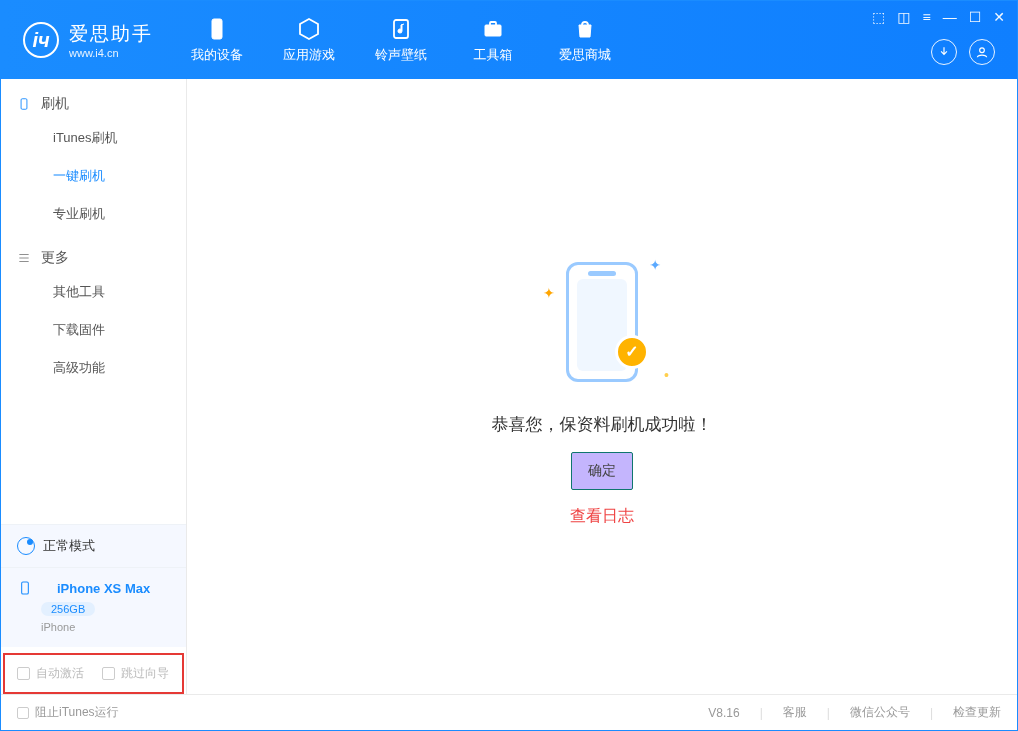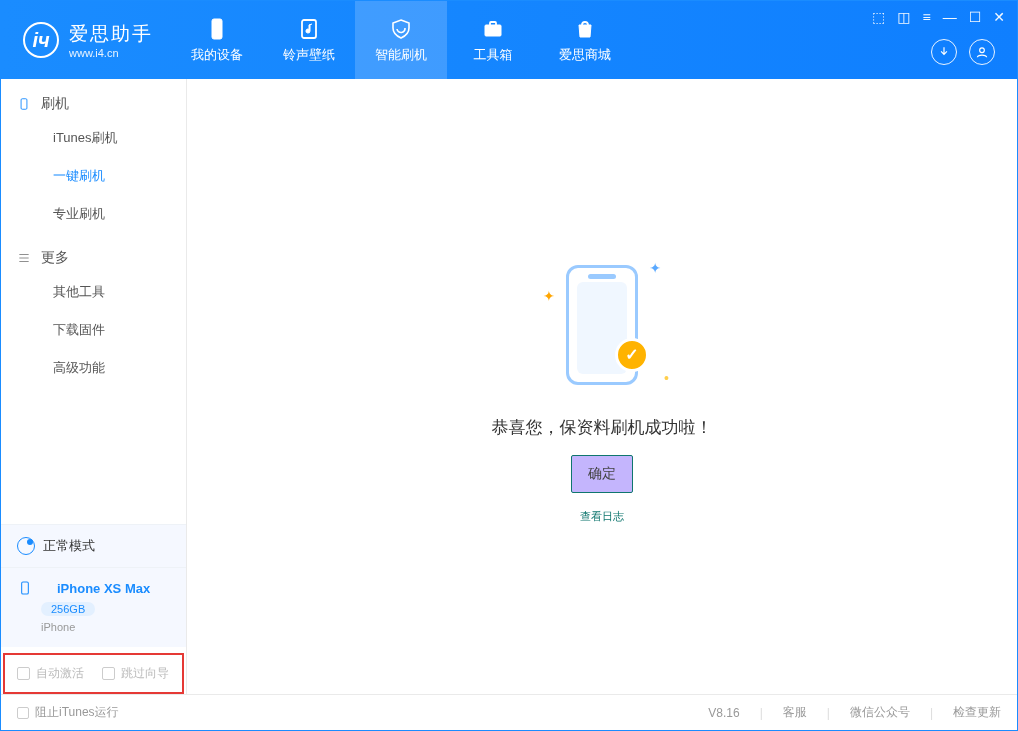--- a/index.html
+++ b/index.html
@@ -43,21 +43,21 @@
 .phone-body { width: 72px; height: 120px; border: 3px solid #9acaff; border-radius: 12px; background: #fff; position: relative; }
 .phone-body::before { content: ""; position: absolute; top: 6px; left: 50%; transform: translateX(-50%); width: 28px; height: 5px; background: #9acaff; border-radius: 3px; }
 .phone-body::after { content: ""; position: absolute; inset: 14px 8px 8px 8px; background: #f0f7ff; border-radius: 6px; }
 .phone-check { position: absolute; right: 18px; bottom: 28px; width: 34px; height: 34px; background: #ffb300; border: 3px solid #fff; border-radius: 50%; display: flex; align-items: center; justify-content: center; color: #fff; font-weight: bold; }
 .spark { position: absolute; font-size: 14px; color: #ffa500; }
 .spark.s1 { left: 6px; top: 38px; color: #ffa500; }
 .spark.s2 { right: 6px; top: 10px; color: #5aa9ff; }
 .spark.s3 { right: -2px; bottom: 14px; color: #ffcf4d; }
 .msg { font-size: 17px; color: #333; }
 .confirm-btn { border: 1px solid #0f766e; background: #c4b5fd; padding: 9px 16px; font-size: 14px; color: #444; cursor: pointer; border-radius: 2px; }
-.view-log { font-size: 11px; color: #0f766e; cursor: pointer; }
+.view-log { font-size: 16px; color: #ef4444; cursor: pointer; }
 .footer { height: 36px; border-top: 1px solid #eaeaea; display: flex; align-items: center; padding: 0 16px; gap: 20px; font-size: 12px; color: #999; }
 .footer .left { display: flex; align-items: center; gap: 6px; flex: 1; }
 .footer .divider { color: #ddd; }
 .footer a { color: #999; cursor: pointer; }
 .footer .box { width: 12px; height: 12px; border: 1px solid #ccc; border-radius: 2px; }
 </style>
 </head>
 <body>
 
 <div class="window">
@@ -75,34 +75,33 @@
         <div class="nav-icon">
             <svg viewBox="0 0 24 24">
               <rect x="7" y="2" width="10" height="20" rx="2" fill="#fff"></rect>
             </svg>
           </div>
         <span>我的设备</span>
       </div>
       <div class="nav-item">
         <div class="nav-icon">
             <svg viewBox="0 0 24 24">
+              <path d="M12 2l9 5v10l-9 5-9-5V7z" fill="none" stroke="#fff" stroke-width="1.8"></path>
+            </svg>
+          </div>
+        <span>应用游戏</span>
+      </div>
+      <div class="nav-item">
+        <div class="nav-icon">
+            <svg viewBox="0 0 24 24">
               <rect x="5" y="3" width="14" height="18" rx="2" fill="none" stroke="#fff" stroke-width="1.8"></rect>
               <path d="M13 7v7a2 2 0 11-1-1.7V8l3-1" fill="#fff"></path>
             </svg>
           </div>
         <span>铃声壁纸</span>
-      </div>
-      <div class="nav-item active">
-        <div class="nav-icon">
-            <svg viewBox="0 0 24 24">
-              <path d="M12 3l8 3v5c0 5-3.5 8-8 10-4.5-2-8-5-8-10V6z" fill="none" stroke="#fff" stroke-width="1.6"></path>
-              <path d="M8 12a4 4 0 108-1" fill="none" stroke="#fff" stroke-width="1.6"></path>
-            </svg>
-          </div>
-        <span>智能刷机</span>
       </div>
       <div class="nav-item">
         <div class="nav-icon">
             <svg viewBox="0 0 24 24">
               <rect x="4" y="8" width="16" height="11" rx="1" fill="#fff"></rect>
               <rect x="9" y="5" width="6" height="4" rx="1" fill="none" stroke="#fff" stroke-width="1.8"></rect>
             </svg>
           </div>
         <span>工具箱</span>
       </div>

